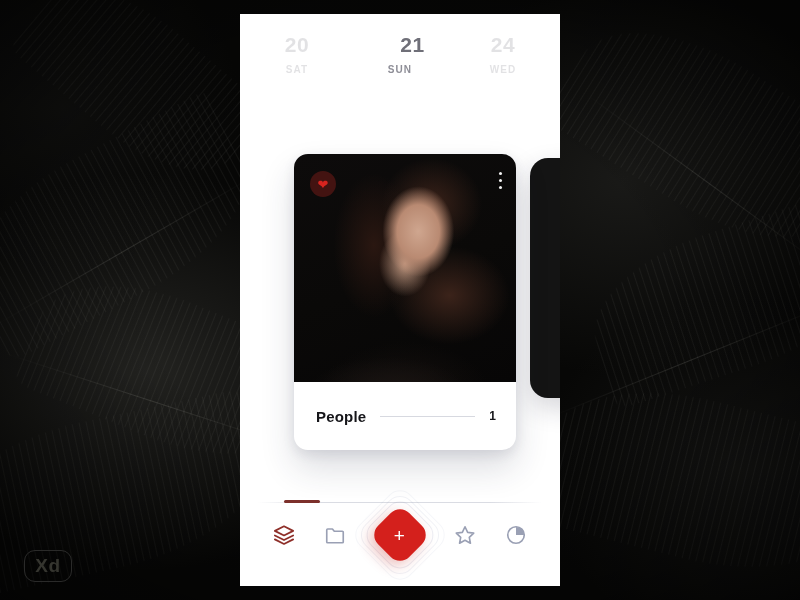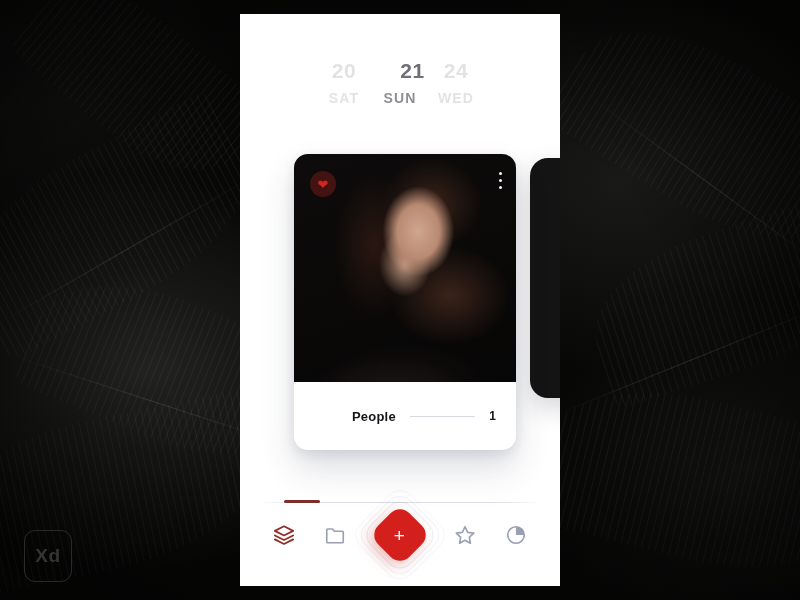--- a/index.html
+++ b/index.html
@@ -45,28 +45,29 @@
     position:absolute; left:240px; top:14px;
     width:320px; height:572px;
     background:#ffffff;
     overflow:hidden;
   }
 
   
   #datestrip {
     position:absolute; top:0; left:0; right:0; height:118px;
     display:flex; align-items:flex-start; justify-content:center;
-    padding-top:46px;
+    padding-top:20px;
+    gap:47px;
   }
   .dayitem {
     width:56px; text-align:center; position:relative;
     display:flex; flex-direction:column; align-items:center;
   }
   .daynum { font-size:21px; font-weight:bold; color:#9a9aa2; letter-spacing:.5px; line-height:1; }
-  .dayname { font-size:14px; font-weight:bold; color:#9a9aa2; letter-spacing:1.1px; margin-top:10px; line-height:1; }
+  .dayname { font-size:10px; font-weight:bold; color:#9a9aa2; letter-spacing:1.1px; margin-top:10px; line-height:1; }
   .dayitem.active .daynum { color:#b0201f; }
   .dayitem.active .dayname { color:#2b2b2f; }
   .dayitem.mid .daynum { color:#6f6f78;margin-left:25px; }
   .dayitem.mid .dayname { color:#8e8e97; }
   .dayitem.faded { opacity:.28; }
   .daydot {
     width:5px; height:5px; border-radius:50%;
     background:#c22b24; margin-top:11px;
   }
   #datestrip::before, #datestrip::after {
@@ -117,21 +118,21 @@
   #more-dots {
     position:absolute; right:14px; top:18px;
     display:flex; flex-direction:column; gap:4px; align-items:center;
   }
   #more-dots i { width:3px; height:3px; border-radius:50%; background:#f2f2f2; display:block; }
 
   #card-meta {
     height:68px; display:flex; align-items:center;
     padding:0 20px 0 22px; gap:14px;
   }
-  #meta-title { font-size:13px; font-weight:bold; color:#16161a; letter-spacing:.2px;margin-left:36px; }
+  #meta-title { font-size:15px; font-weight:bold; color:#16161a; letter-spacing:.2px; }
   #meta-rule { flex:1; height:1px; background:#d7d9e0; }
   #meta-count { font-size:12px; font-weight:bold; color:#16161a; }
 
   
   #navbar {
     position:absolute; left:0; right:0; bottom:0; height:88px;
     background:#ffffff;
   }
   #nav-divider {
     position:absolute; top:4px; left:18px; right:18px; height:1px;
@@ -171,21 +172,21 @@
     display:flex; align-items:center; justify-content:center;
   }
   #fab .plus {
     transform:rotate(-45deg);
     color:#ffffff; font-size:19px; font-weight:300; line-height:1;
   }
 
   
   #xd-badge {
     position:absolute; left:24px; bottom:18px;
-    width:48px; height:52px; border-radius:11px;
+    width:48px; height:32px; border-radius:11px;
     border:1px solid #2a2a29;
     display:flex; align-items:center; justify-content:center;
     color:#35352f; font-size:19px; font-weight:bold; letter-spacing:.5px;
   }
 </style>
 </head>
 <body>
 
 <div id="backdrop">
   <div class="frond" style="left:-40px;  top:150px; width:300px; height:150px; transform:rotate(-28deg);"></div>

